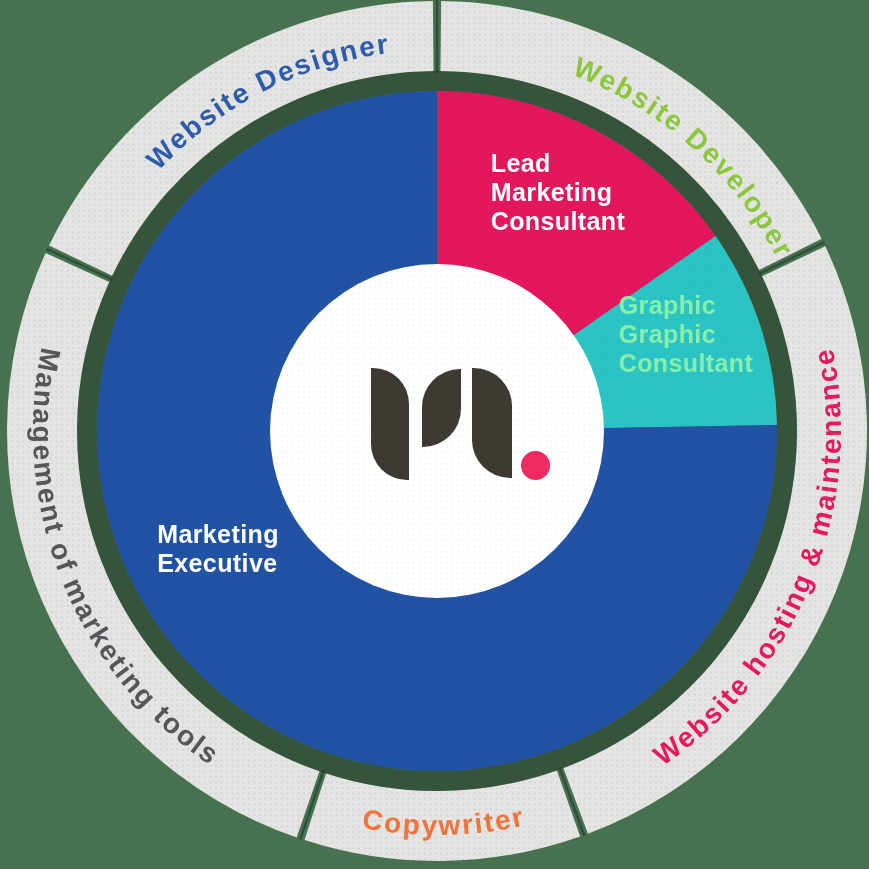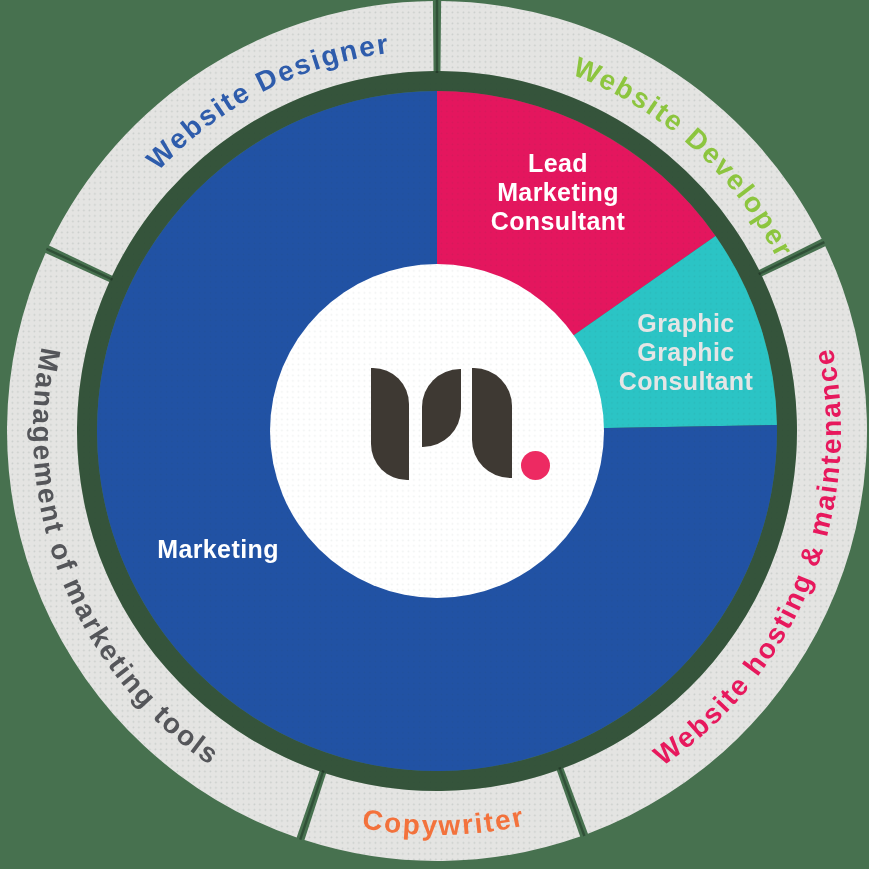--- a/index.html
+++ b/index.html
@@ -1,21 +1,21 @@
 <!DOCTYPE html>
 <html><head>
 <meta charset="utf-8">
 <style>
   html,body{margin:0;padding:0;}
   body{width:869px;height:869px;overflow:hidden;font-family:"Liberation Sans",sans-serif;}
   .stage{position:relative;width:869px;height:869px;}
   .stage svg{position:absolute;left:0;top:0;}
   .pie-label{
     position:absolute;transform:translate(-50%,-50%);
-    text-align:center;font-size:25px;font-weight:600;line-height:29px;
+    font-size:25px;font-weight:600;line-height:29px;
     letter-spacing:.4px;white-space:nowrap;
   }
   .logo-bar{position:absolute;}
   .logo-dot{position:absolute;width:29px;height:29px;border-radius:50%;}
   .ring-label-text{font-family:"Liberation Sans",sans-serif;font-size:28px;font-weight:600;letter-spacing:2px;}
 </style>
 </head>
 <body>
 
 <div class="stage" style="background: rgb(71, 113, 79);">
@@ -58,28 +58,29 @@
       <text class="ring-label-text" fill="#2E5CAC" text-anchor="middle"><textPath href="#tp4" startOffset="50%">Website Designer</textPath></text>
       <circle cx="437" cy="431" r="430" fill="url(#dotpat)"></circle>
     </svg>
 
   <div class="pie-label" style="left: 558px; top: 192px; color: rgb(255, 255, 255);">
     <div>Lead</div>
     <div>Marketing</div>
     <div>Consultant</div>
   </div>
 
-  <div class="pie-label" style="left: 686px; top: 352px; color: #e5e5e5;">
+  <div class="pie-label" style="left: 686px; top: 334px; color: #86efac;">
     <div>Graphic</div>
     <div>Graphic</div>
     <div>Consultant</div>
   </div>
 
   <div class="pie-label" style="left: 218px; top: 549px; color: rgb(255, 255, 255);">
     <div>Marketing</div>
+    <div>Executive</div>
   </div>
 
   <div>
     <div class="logo-bar" style="left: 371px; top: 368px; width: 38px; height: 112px; border-radius: 0px 36px; background: rgb(62, 57, 51);"></div>
     <div class="logo-bar" style="left: 422px; top: 369px; width: 39px; height: 78px; border-radius: 38px 0px; background: rgb(62, 57, 51);"></div>
     <div class="logo-bar" style="left: 472px; top: 368px; width: 40px; height: 110px; border-radius: 0px 38px; background: rgb(62, 57, 51);"></div>
     <div class="logo-dot" style="left: 521px; top: 451px; background: rgb(237, 42, 98);"></div>
   </div>
 
 </div>

